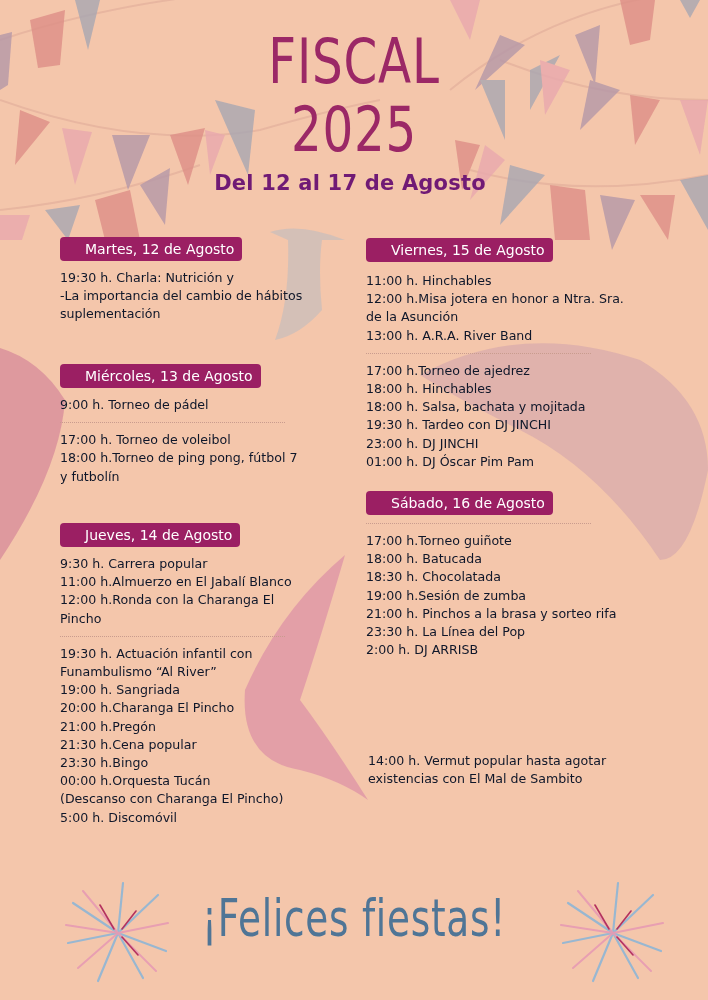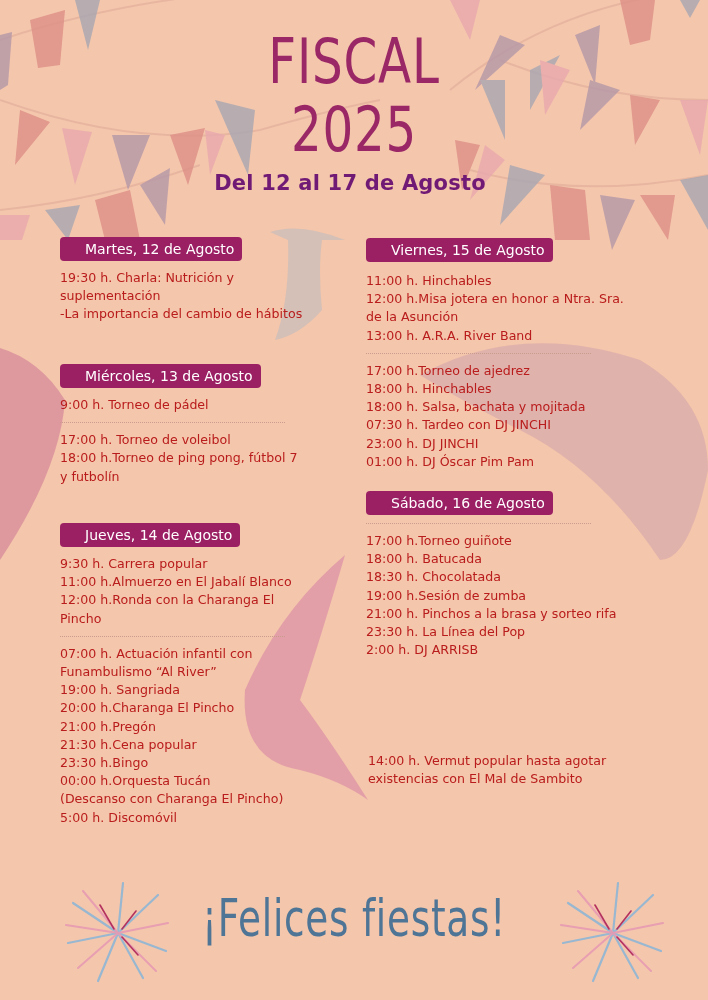--- a/index.html
+++ b/index.html
@@ -33,21 +33,21 @@
     font-size: 14px;
     line-height: 14px;
     padding: 5px 8px 5px 25px;
     border-radius: 4px;
     white-space: nowrap;
   }
   .events { margin-top: 8px; }
   .ev {
     font-size: 12.6px;
     line-height: 18.2px;
-    color: #b91c1c;
+    color: #0f172a;
     white-space: nowrap;
   }
   .sep {
     border: 0;
     border-top: 1px dotted #c99c8e;
     width: 225px;
     margin: 8px 0 8px 0;
   }
   .footer-text {
     position: absolute; left: 0; width: 708px; top: 888px; text-align: center;
@@ -165,22 +165,22 @@
 </svg>
 
 <div class="title l1">FISCAL</div>
 <div class="title l2">2025</div>
 <div class="subtitle">Del 12 al 17 de Agosto</div>
 
 <section class="day" style="left:60px; top:237px;">
   <div class="badge">Martes, 12 de Agosto</div>
   <div class="events">
     <div class="ev">19:30 h. Charla: Nutrición y</div>
+    <div class="ev">-La importancia del cambio de hábitos</div>
     <div class="ev">suplementación</div>
-    <div class="ev">-La importancia del cambio de hábitos</div>
   </div>
 </section>
 
 <section class="day" style="left:60px; top:364px;">
   <div class="badge">Miércoles, 13 de Agosto</div>
   <div class="events">
     <div class="ev">9:00 h. Torneo de pádel</div>
   </div>
   <hr class="sep">
   <div>
@@ -193,21 +193,21 @@
 <section class="day" style="left:60px; top:523px;">
   <div class="badge">Jueves, 14 de Agosto</div>
   <div class="events">
     <div class="ev">9:30 h. Carrera popular</div>
     <div class="ev">11:00 h.Almuerzo en El Jabalí Blanco</div>
     <div class="ev">12:00 h.Ronda con la Charanga El</div>
     <div class="ev">Pincho</div>
   </div>
   <hr class="sep">
   <div>
-    <div class="ev">07:00 h. Actuación infantil con</div>
+    <div class="ev">19:30 h. Actuación infantil con</div>
     <div class="ev">Funambulismo “Al River”</div>
     <div class="ev">19:00 h. Sangriada</div>
     <div class="ev">20:00 h.Charanga El Pincho</div>
     <div class="ev">21:00 h.Pregón</div>
     <div class="ev">21:30 h.Cena popular</div>
     <div class="ev">23:30 h.Bingo</div>
     <div class="ev">00:00 h.Orquesta Tucán</div>
     <div class="ev">(Descanso con Charanga El Pincho)</div>
     <div class="ev">5:00 h. Discomóvil</div>
   </div>
@@ -219,21 +219,21 @@
     <div class="ev">11:00 h. Hinchables</div>
     <div class="ev">12:00 h.Misa jotera en honor a Ntra. Sra.</div>
     <div class="ev">de la Asunción</div>
     <div class="ev">13:00 h. A.R.A. River Band</div>
   </div>
   <hr class="sep">
   <div>
     <div class="ev">17:00 h.Torneo de ajedrez</div>
     <div class="ev">18:00 h. Hinchables</div>
     <div class="ev">18:00 h. Salsa, bachata y mojitada</div>
-    <div class="ev">07:30 h. Tardeo con DJ JINCHI</div>
+    <div class="ev">19:30 h. Tardeo con DJ JINCHI</div>
     <div class="ev">23:00 h. DJ JINCHI</div>
     <div class="ev">01:00 h. DJ Óscar Pim Pam</div>
   </div>
 </section>
 
 <section class="day" style="left:366px; top:491px;">
   <div class="badge">Sábado, 16 de Agosto</div>
   <hr class="sep">
   <div>
     <div class="ev">17:00 h.Torneo guiñote</div>

